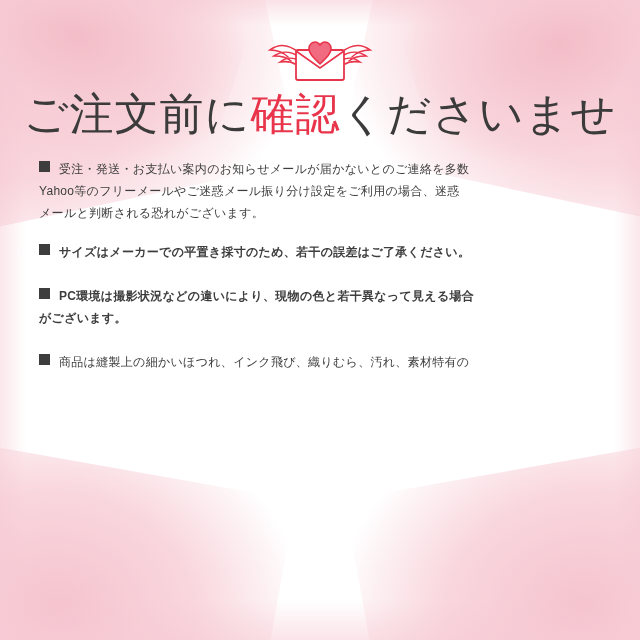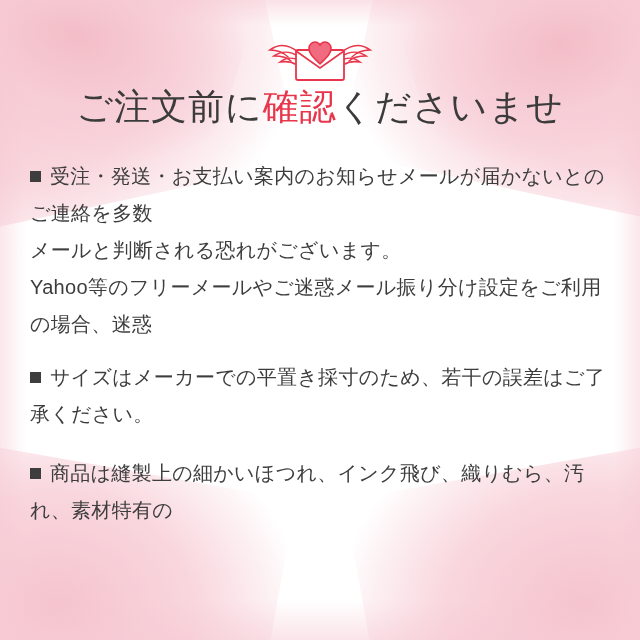--- a/index.html
+++ b/index.html
@@ -102,61 +102,60 @@
     height: 56px;
   }
 
   
   .headline {
     position: absolute;
     top: 88px;
     left: 0;
     right: 0;
     text-align: center;
-    font-size: 36px;
+    font-size: 44px;
     line-height: 1.2;
     letter-spacing: 1px;
     color: #3b3b3b;
     font-weight: 400;
     white-space: nowrap;
-    font-family: Liberation Mono, monospace;
   }
   .headline .hl-red {
     color: #e8354b;
   }
 
   
   .body-block {
     position: absolute;
     top: 158px;
     left: 30px;
     width: 580px;
   }
   .para {
-    margin: 0 0 16px 0;
-    font-size: 20px;
+    margin: 0 0 16px 9px;
+    font-size: 12px;
     line-height: 1.85;
     color: #3d3d3d;
     letter-spacing: 0.3px;
   }
   .para .bullet {
     display: inline-block;
     width: 11px;
     height: 11px;
     background: #3d3d3d;
     margin-right: 9px;
     vertical-align: 1px;
   }
   .line { display: block; }
   .para.red {
     color: #e8354b;
     margin-top: -4px;
     margin-bottom: 26px;
   }
-  .para.gap { margin-bottom: 22px; }
+  .para.gap { margin-bottom: 22px; font-weight: bold; }
 </style>
 </head>
 <body>
 
 <div class="page">
 
   <div class="corner corner-tl"></div>
   <div class="corner corner-tl2"></div>
   <div class="corner corner-tr"></div>
   <div class="corner corner-tr2"></div>
@@ -188,28 +187,32 @@
   </div>
 
   <div class="headline">
     <span>ご注文前に</span><span class="hl-red">確認</span><span>くださいませ</span>
   </div>
 
   <div class="body-block">
 
     <p class="para">
       <span class="bullet"></span><span>受注・発送・お支払い案内のお知らせメールが届かないとのご連絡を多数</span>
+      <span class="line">Yahoo等のフリーメールやご迷惑メール振り分け設定をご利用の場合、迷惑</span>
       <span class="line">メールと判断される恐れがございます。</span>
-      <span class="line">Yahoo等のフリーメールやご迷惑メール振り分け設定をご利用の場合、迷惑</span>
     </p>
 
     <p class="para gap">
       <span class="bullet"></span><span>サイズはメーカーでの平置き採寸のため、若干の誤差はご了承ください。</span>
     </p>
 
+    <p class="para gap">
+      <span class="bullet"></span><span>PC環境は撮影状況などの違いにより、現物の色と若干異なって見える場合</span>
+      <span class="line">がございます。</span>
+    </p>
 
     <p class="para">
       <span class="bullet"></span><span>商品は縫製上の細かいほつれ、インク飛び、織りむら、汚れ、素材特有の</span>
       
       
     </p>
 
   </div>
 </div>
 

